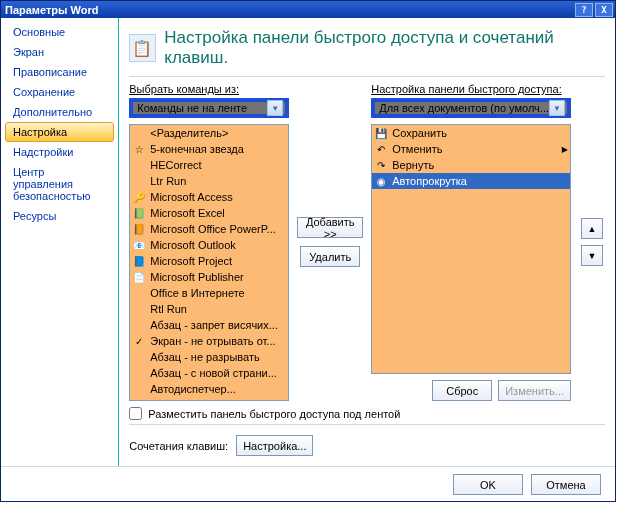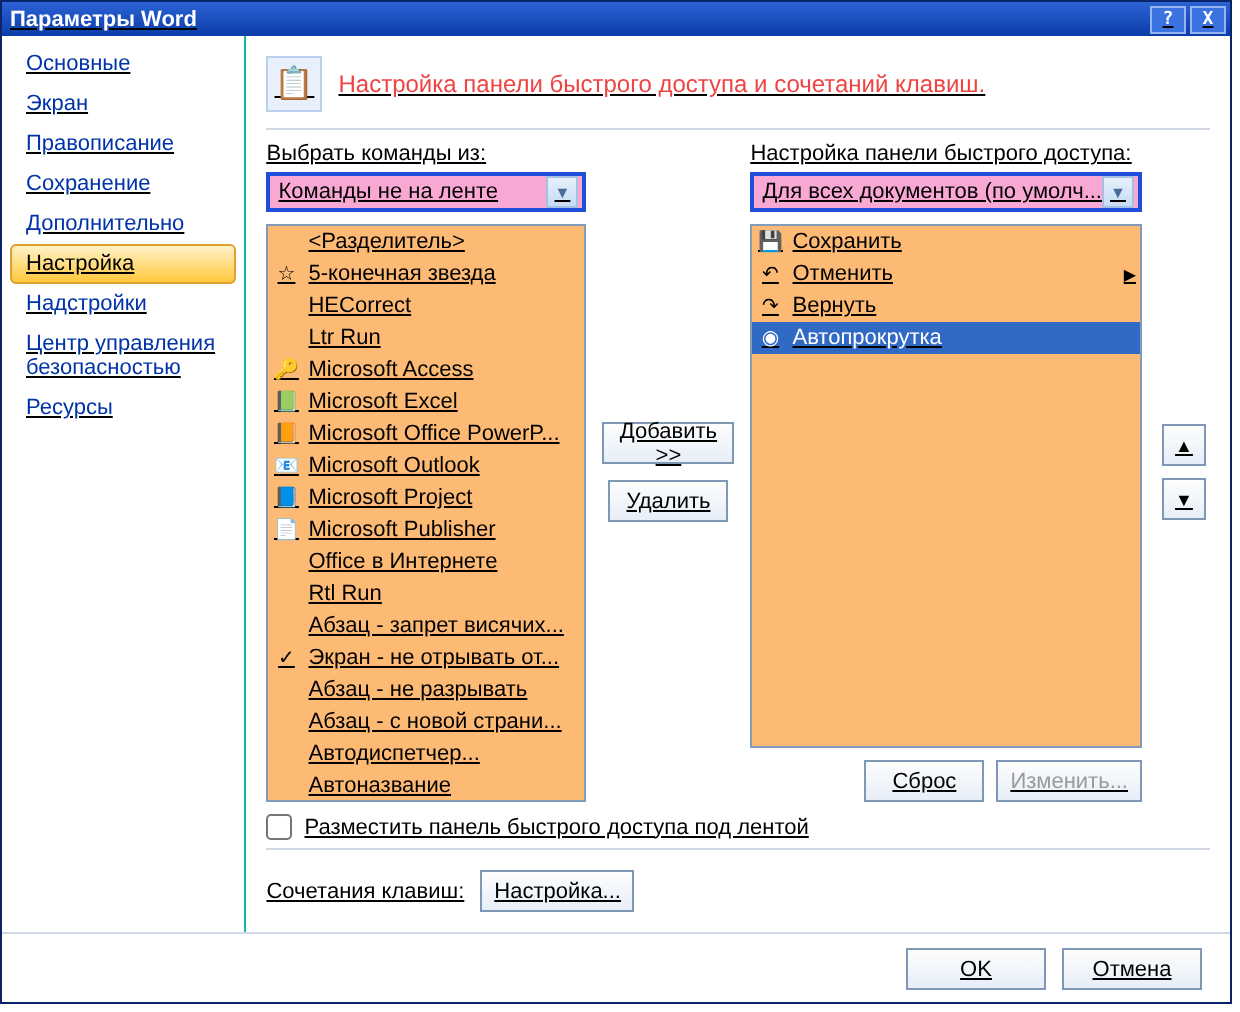--- a/index.html
+++ b/index.html
@@ -1,36 +1,36 @@
 <!DOCTYPE html>
 <html><head>
 <meta charset="utf-8">
 <style>
 * { box-sizing: border-box; margin: 0; padding: 0; font-family: Tahoma, sans-serif; font-size: 11px; }
 body { background: #fff; width: 620px; height: 506px; overflow: hidden; }
-.dlg { width: 616px; height: 502px; border: 1px solid #0a246a; background: #fff; position: relative; text-decoration: underline; }
+.dlg { width: 616px; height: 502px; border: 1px solid #0a246a; background: #fff; position: relative; }
 .titlebar { height: 17px; background: linear-gradient(to bottom, #2b62d4, #0b3da8); color: #fff; display: flex; align-items: center; padding: 0 2px 0 4px; font-weight: bold; }
 .titlebar .title { flex: 1; }
 .tbtn { width: 18px; height: 14px; background: #3a72e0; border: 1px solid #95b5f0; margin-left: 2px; display: flex; align-items: center; justify-content: center; color: #fff; font-size: 9px; font-family: monospace; }
 .body { display: flex; height: 448px; }
 .sidebar { width: 177px; background: #fff; border-right: 1px solid #14b8a6; padding: 4px 0; }
 .navitem { display: block; padding: 4px 8px; color: #0033aa; cursor: pointer; margin: 0 4px; }
 .navitem.sel { background: linear-gradient(to bottom, #fff2c8, #ffc83c); color: #000; border-radius: 3px; border: 1px solid #e0a030; padding: 3px 7px; }
 .main { flex: 1; display: flex; flex-direction: column; padding: 6px 10px 6px 10px; }
 .header { display: flex; align-items: center; gap: 8px; padding: 4px 0 8px 0; }
 .header-icon { width: 28px; height: 28px; background: #e8f0fc; border: 1px solid #b8d0ee; display: flex; align-items: center; justify-content: center; font-size: 16px; }
-.header-text { color: #ef4444; font-size: 12px; }
+.header-text { color: #0f766e; font-size: 17px; }
 .sep { height: 1px; background: #d0d8e8; margin-bottom: 6px; }
 .cols { display: flex; gap: 8px; flex: 1; min-height: 0; }
 .col1 { width: 160px; display: flex; flex-direction: column; }
 .col2 { width: 66px; display: flex; flex-direction: column; justify-content: center; align-items: center; gap: 8px; }
 .col3 { flex: 1; display: flex; flex-direction: column; }
 .col4 { width: 26px; display: flex; flex-direction: column; justify-content: center; align-items: center; gap: 6px; }
 .lbl { text-decoration: underline; margin-bottom: 3px; }
-.select { height: 20px; border: 2px solid #1d4ed8; display: flex; align-items: center; padding: 0 2px 0 4px; background: #f9a8d4; }
+.select { height: 20px; border: 4px solid #1d4ed8; display: flex; align-items: center; padding: 0 2px 0 4px; background: #737373; }
 .select .selarrow { width: 16px; height: 16px; background: linear-gradient(#e6f0fa, #c5dcf3); border: 1px solid #a5c0e0; display: flex; align-items: center; justify-content: center; font-size: 8px; color: #4a6a9a; }
 .select .selval { flex: 1; white-space: nowrap; overflow: hidden; }
 .listbox { flex: 1; border: 1px solid #7f9db9; background: #fdba74; overflow-y: scroll; margin-top: 6px; min-height: 0; }
 .li { display: flex; align-items: center; padding: 1px 2px; gap: 4px; white-space: nowrap; overflow: hidden; }
 .li.sel2 { background: #316ac5; color: #fff; }
 .ico { width: 14px; height: 14px; display: flex; align-items: center; justify-content: center; font-size: 10px; flex-shrink: 0; }
 .btn { min-width: 60px; height: 21px; border: 1px solid #7e98b6; background: linear-gradient(#fdfdfd, #e7eef8); padding: 0 6px; display: flex; align-items: center; justify-content: center; cursor: pointer; }
 .btn:disabled, .btn.disabled { color: #999; }
 .sqbtn { width: 22px; height: 21px; border: 1px solid #7e98b6; background: linear-gradient(#fdfdfd, #e7eef8); display: flex; align-items: center; justify-content: center; font-size: 9px; }
 .row-reset { display: flex; gap: 6px; justify-content: flex-end; margin-top: 6px; }

